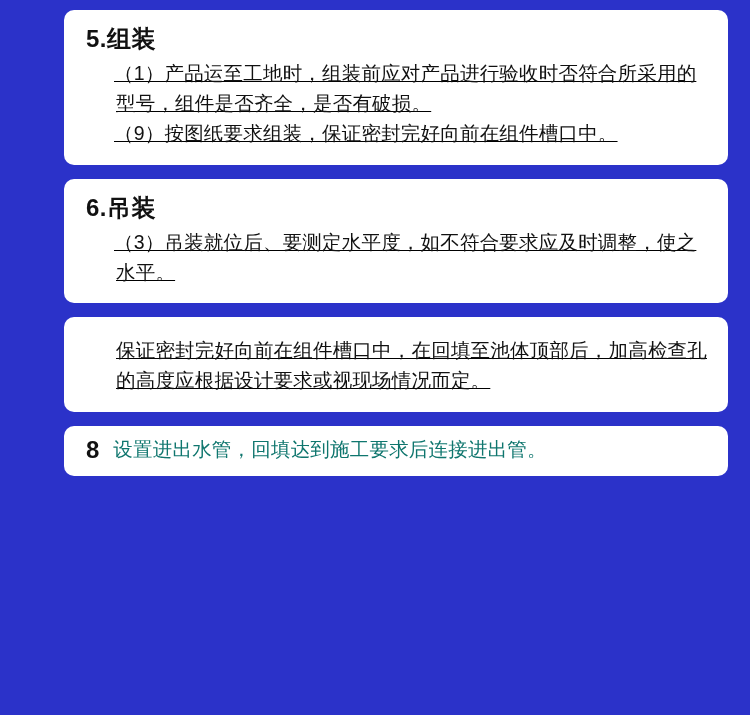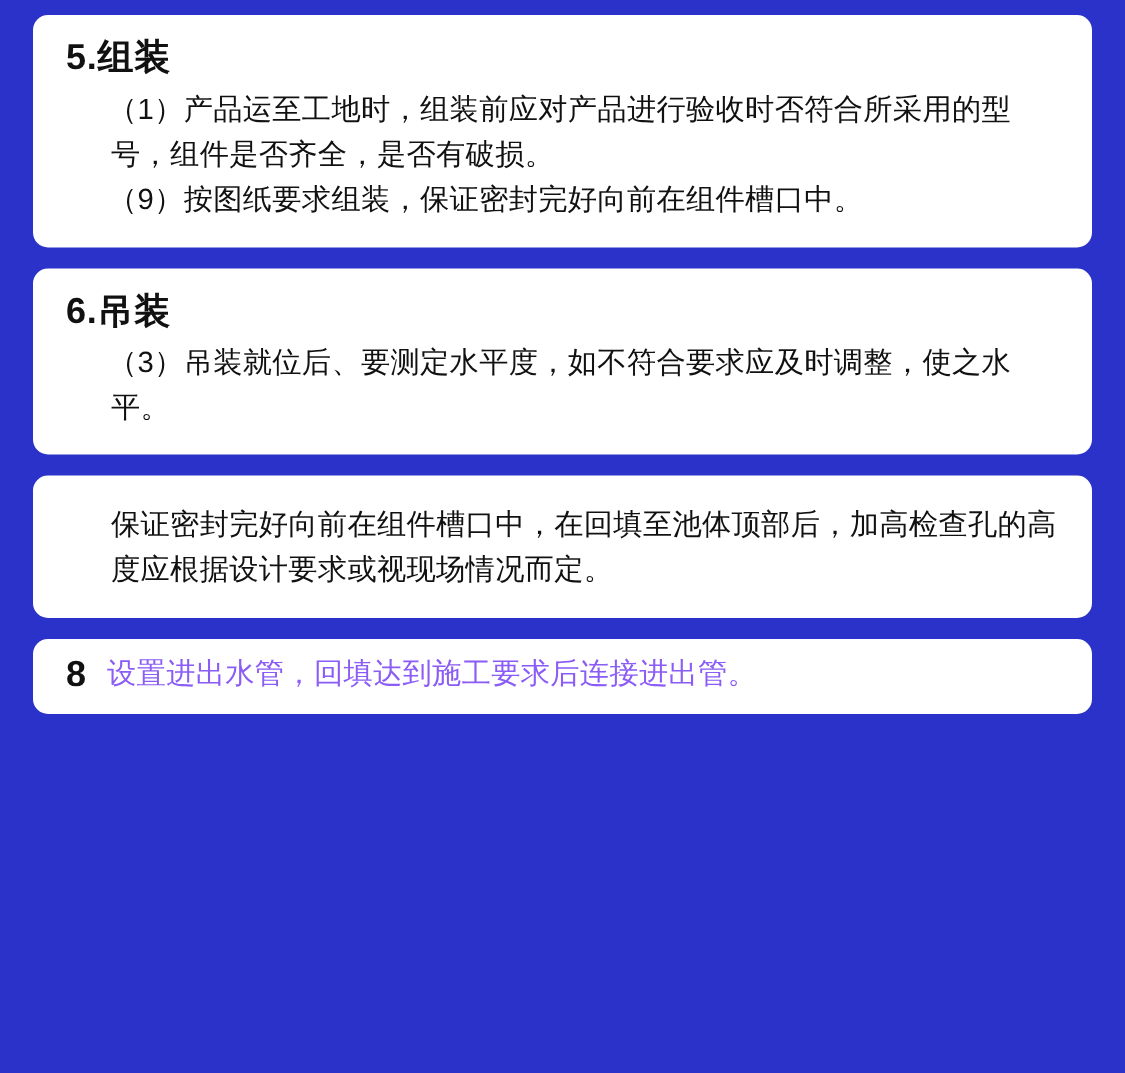--- a/index.html
+++ b/index.html
@@ -21,20 +21,21 @@
     padding: 10px 22px 14px 22px;
     display: flex;
     flex-direction: column;
     gap: 14px;
   }
   .card {
     background: #ffffff;
     border-radius: 10px;
     box-sizing: border-box;
     padding: 14px 18px 16px 22px;
+    margin-left: 42px;
   }
   .card-title {
     font-size: 24px;
     font-weight: bold;
     color: #111111;
     line-height: 1.25;
     margin: 0 0 2px 0;
     letter-spacing: 0.5px;
   }
   .item {
@@ -57,26 +58,27 @@
     gap: 14px;
   }
   .simple-num {
     font-size: 24px;
     font-weight: bold;
     color: #111111;
     line-height: 1.2;
   }
   .simple-text {
     font-size: 19.5px;
-    color: #8b5cf6;
+    color: #0f766e;
     line-height: 1.4;
     letter-spacing: 0.2px;
   }
   .card-body {
     margin-top: 4px;
+    text-decoration: underline;
   }
 </style>
 </head>
 <body>
 
 <div class="page">
 
   <div class="card">
     <h2 class="card-title">5.组装</h2>
     <div class="card-body">

